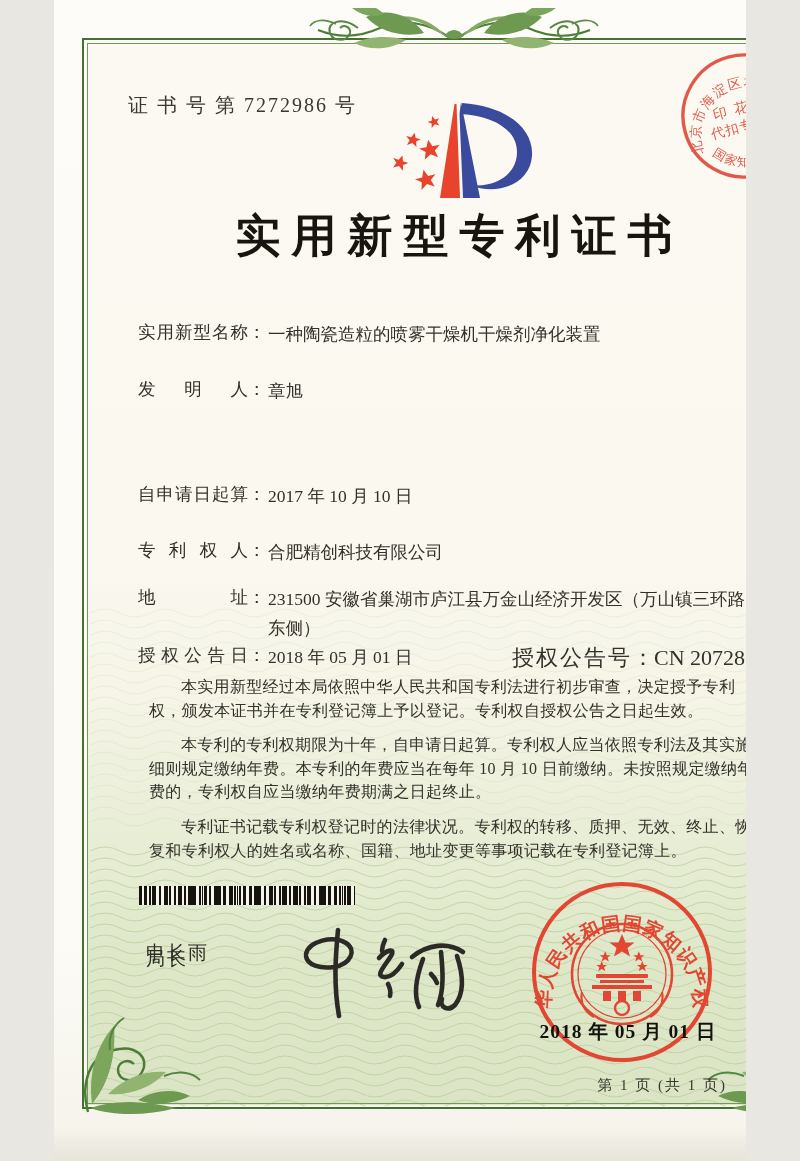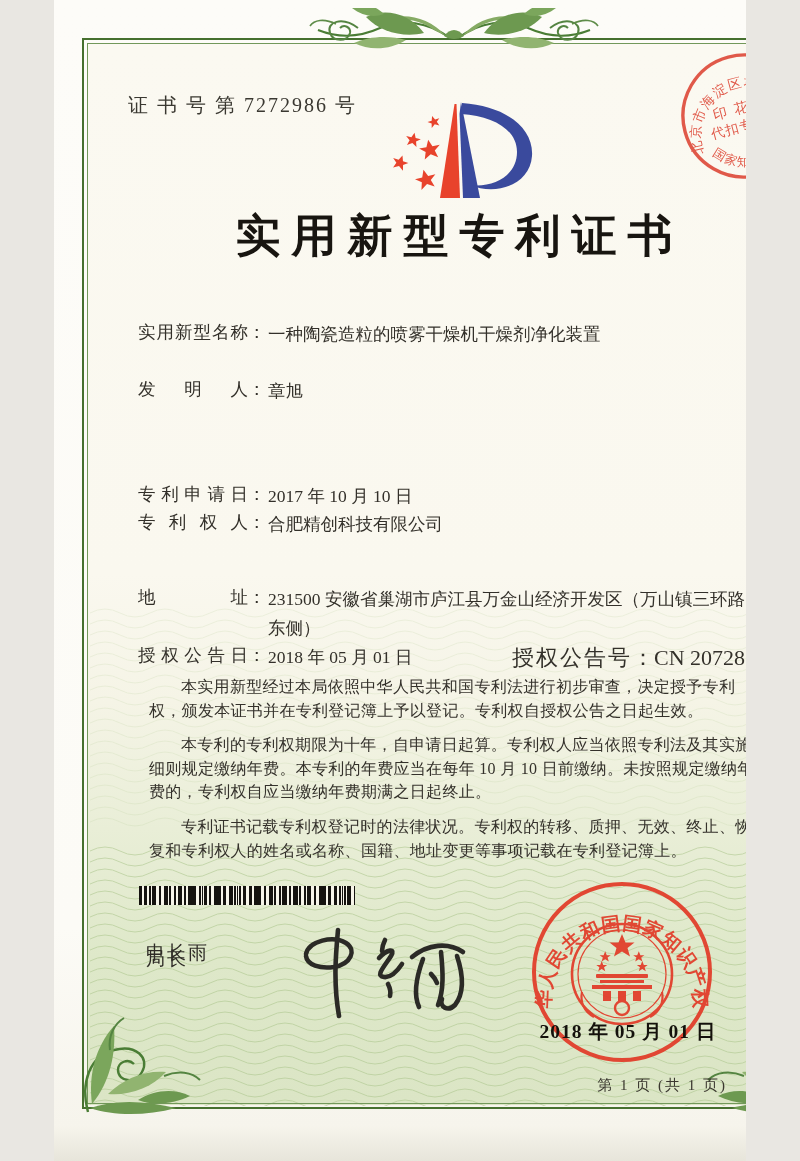--- a/index.html
+++ b/index.html
@@ -182,23 +182,23 @@
 
   <div class="title">实用新型专利证书</div>
 
   <div class="row" style="top:320px">
     <span class="lbl">实用新型名称</span><span class="colon">：</span><span class="val">一种陶瓷造粒的喷雾干燥机干燥剂净化装置</span>
   </div>
   <div class="row" style="top:377px">
     <span class="lbl">发明人</span><span class="colon">：</span><span class="val">章旭</span>
   </div>
   <div class="row" style="top:482px">
-    <span class="lbl">专利申请日</span><span class="colon">：</span><span class="val">2017 年 10 月 10 日</span>
-  </div>
-  <div class="row" style="top:510px">
+    <span class="lbl">自申请日起算</span><span class="colon">：</span><span class="val">2017 年 10 月 10 日</span>
+  </div>
+  <div class="row" style="top:538px">
     <span class="lbl">专利权人</span><span class="colon">：</span><span class="val">合肥精创科技有限公司</span>
   </div>
   <div class="row" style="top:585px">
     <span class="lbl">地址</span><span class="colon">：</span><span class="val">231500 安徽省巢湖市庐江县万金山经济开发区（万山镇三环路东侧）</span>
   </div>
   <div class="row" style="top:643px">
     <span class="lbl">授权公告日</span><span class="colon">：</span><span class="val">2018 年 05 月 01 日</span>
   </div>
   <div class="row2" style="top:643px">
     <span class="lbl">授权公告号</span><span class="colon">：</span><span class="val">CN 207287039 U</span>

